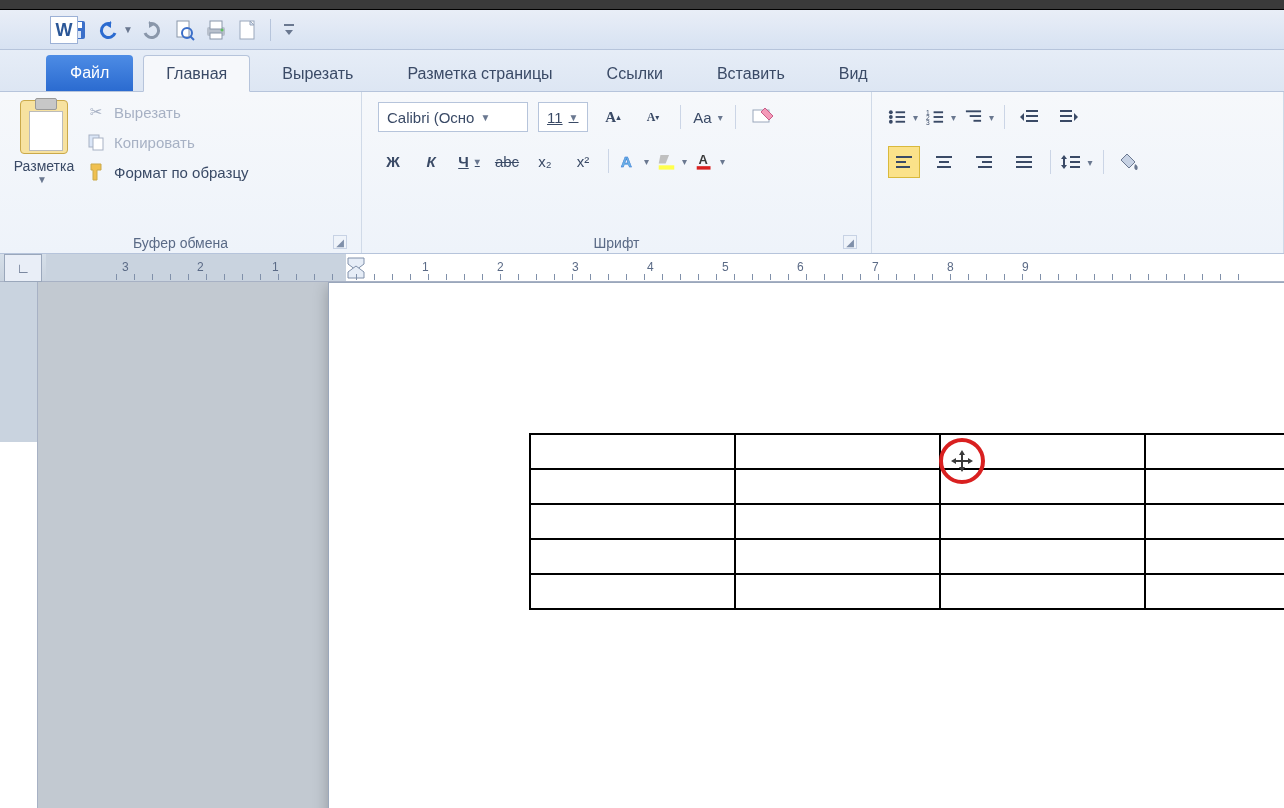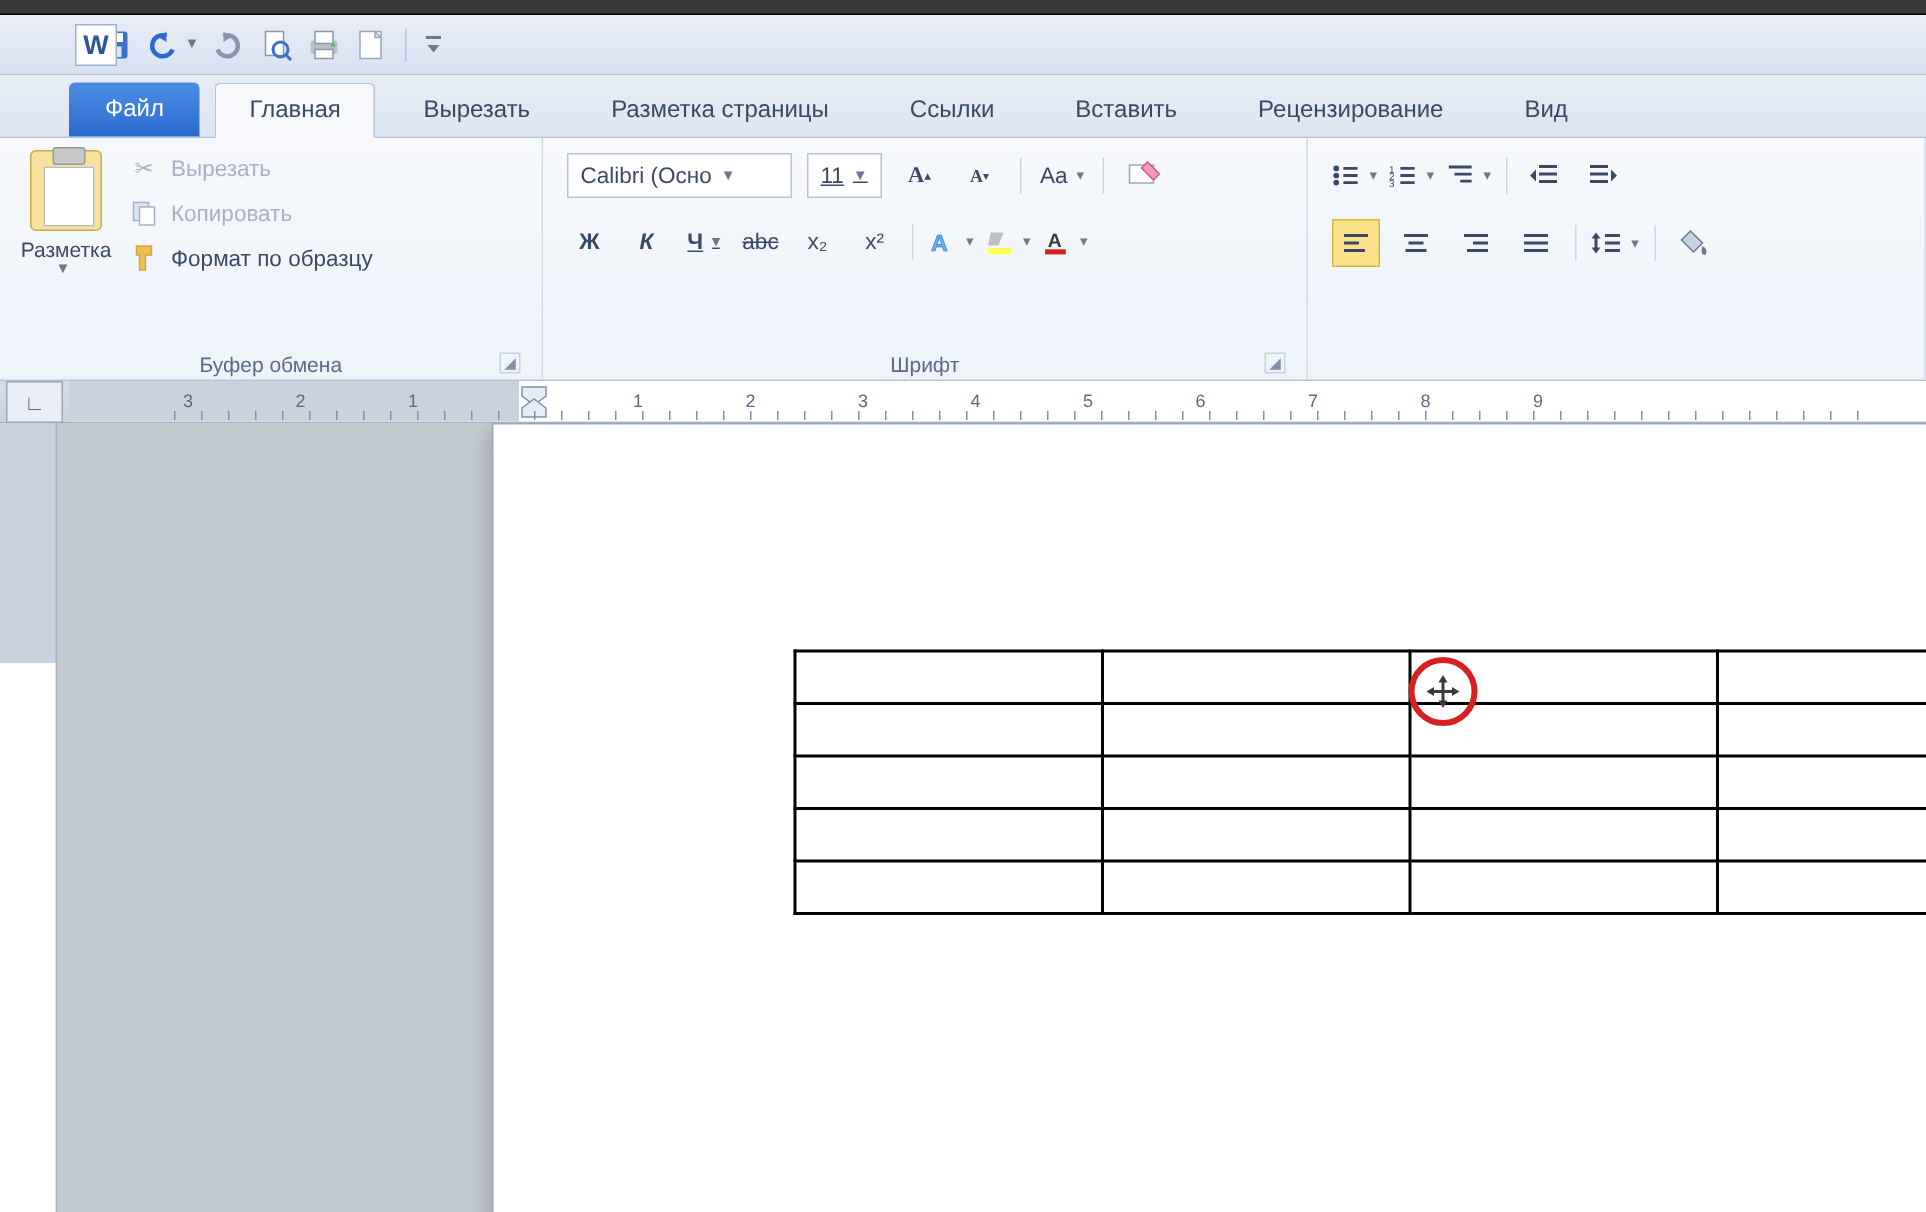--- a/index.html
+++ b/index.html
@@ -230,21 +230,20 @@
   </div>
 </div>
 
 <div class="tabs">
   <div class="tab file">Файл</div>
   <div class="tab active">Главная</div>
   <div class="tab">Вырезать</div>
   <div class="tab">Разметка страницы</div>
   <div class="tab">Ссылки</div>
   <div class="tab">Вставить</div>
-  <div class="tab">Рецензирование</div>
   <div class="tab">Вид</div>
 </div>
 
 <div class="ribbon">
 
   <div class="group" style="width:362px">
     <div class="group-body">
       <div class="paste-big">
         <div class="paste-icon"></div>
         <div class="paste-label">Разметка</div>

